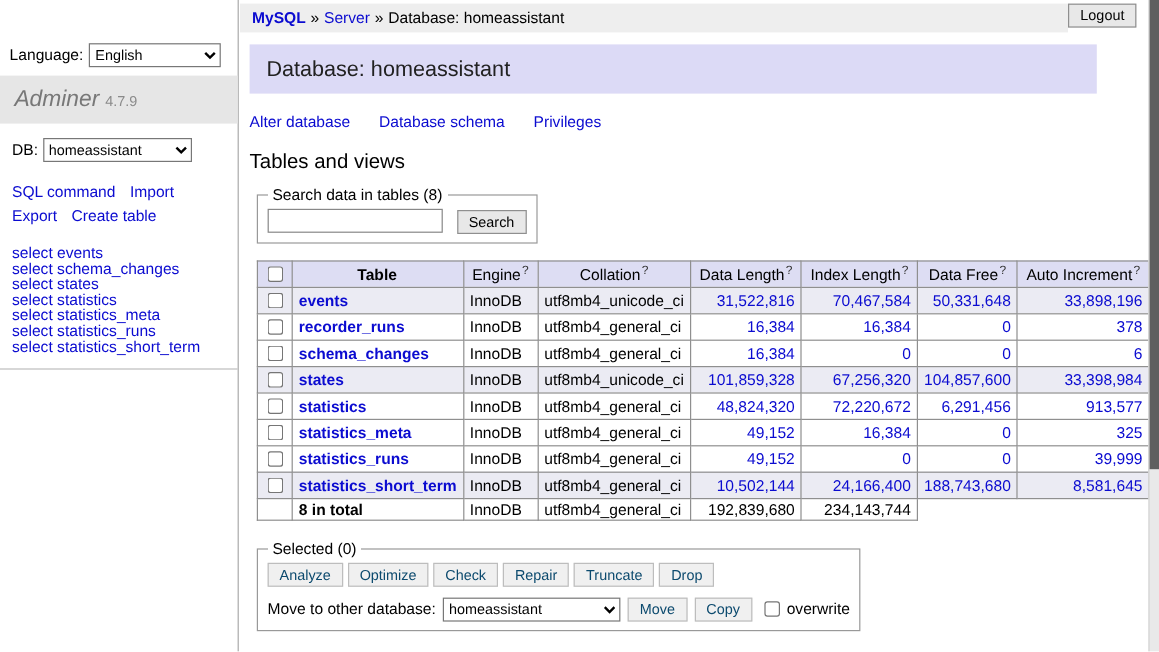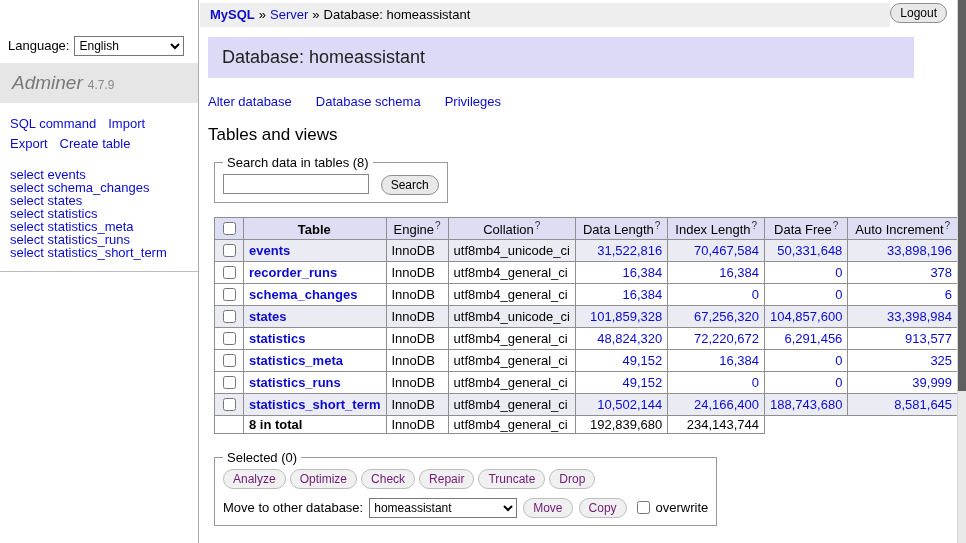--- a/index.html
+++ b/index.html
@@ -5,23 +5,23 @@
   * { box-sizing: border-box; }
   html, body { margin: 0; padding: 0; }
   body {
     width: 966px; height: 543px; overflow: hidden; position: relative;
     background: #fff; color: #000;
     font-family: "Liberation Sans", "DejaVu Sans", sans-serif; font-size: 13px;
   }
   a { color: #0b0bd0; text-decoration: none; cursor: pointer; }
   button {
     font-family: inherit; font-size: 12px; padding: 2px 9px;
-    background: #e8e8e8; border: 1px solid #8f8f8f; border-radius: 10px; color: #000;
+    background: #e8e8e8; border: 1px solid #8f8f8f; border-radius: 0; color: #000;
   }
-  button:disabled { color: #701a75; background: #f0f0f0; border-color: #bdbdbd; }
+  button:disabled { color: #0c4a6e; background: #f0f0f0; border-color: #bdbdbd; }
   select { font-family: inherit; font-size: 12px; border: 1px solid #777; background: #fff; height: 20px; }
   input[type="text"] { border: 1px solid #888; height: 20px; padding: 1px 4px; font-size: 13px; font-family: inherit; }
 
   
   .scrollbar { position: absolute; top: 0; right: 0; width: 9px; height: 100%; background: #e9e9e9; border-left: 1px solid #d5d5d5; }
   .scrollbar .thumb { width: 100%; height: 72%; background: #5f5f5f; }
 
   
   .sidebar { position: absolute; left: 0; top: 0; width: 199px; height: 100%; border-right: 1px solid #aaa; background: #fff; }
   .lang-row { padding: 6px 8px 7px; white-space: nowrap; margin-top: 30px; }
@@ -80,20 +80,23 @@
 <body>
 
 <div class="sidebar">
   <div class="lang-row">
     <span>Language:</span><select><option>English</option></select>
   </div>
   <h1 class="logo">
     <span>Adminer</span><span class="ver">4.7.9</span>
   </h1>
   <div class="side-body">
+    <div class="db-row">
+      <span>DB:</span><select><option>homeassistant</option></select>
+    </div>
     <p class="side-links"><a href="#">SQL command</a><a href="#">Import</a></p>
     <p class="side-links"><a href="#">Export</a><a href="#">Create table</a></p>
     <div class="tables-list">
 
     <a href="#">select events</a>
         <a href="#">select schema_changes</a>
         <a href="#">select states</a>
         <a href="#">select statistics</a>
         <a href="#">select statistics_meta</a>
         <a href="#">select statistics_runs</a>

